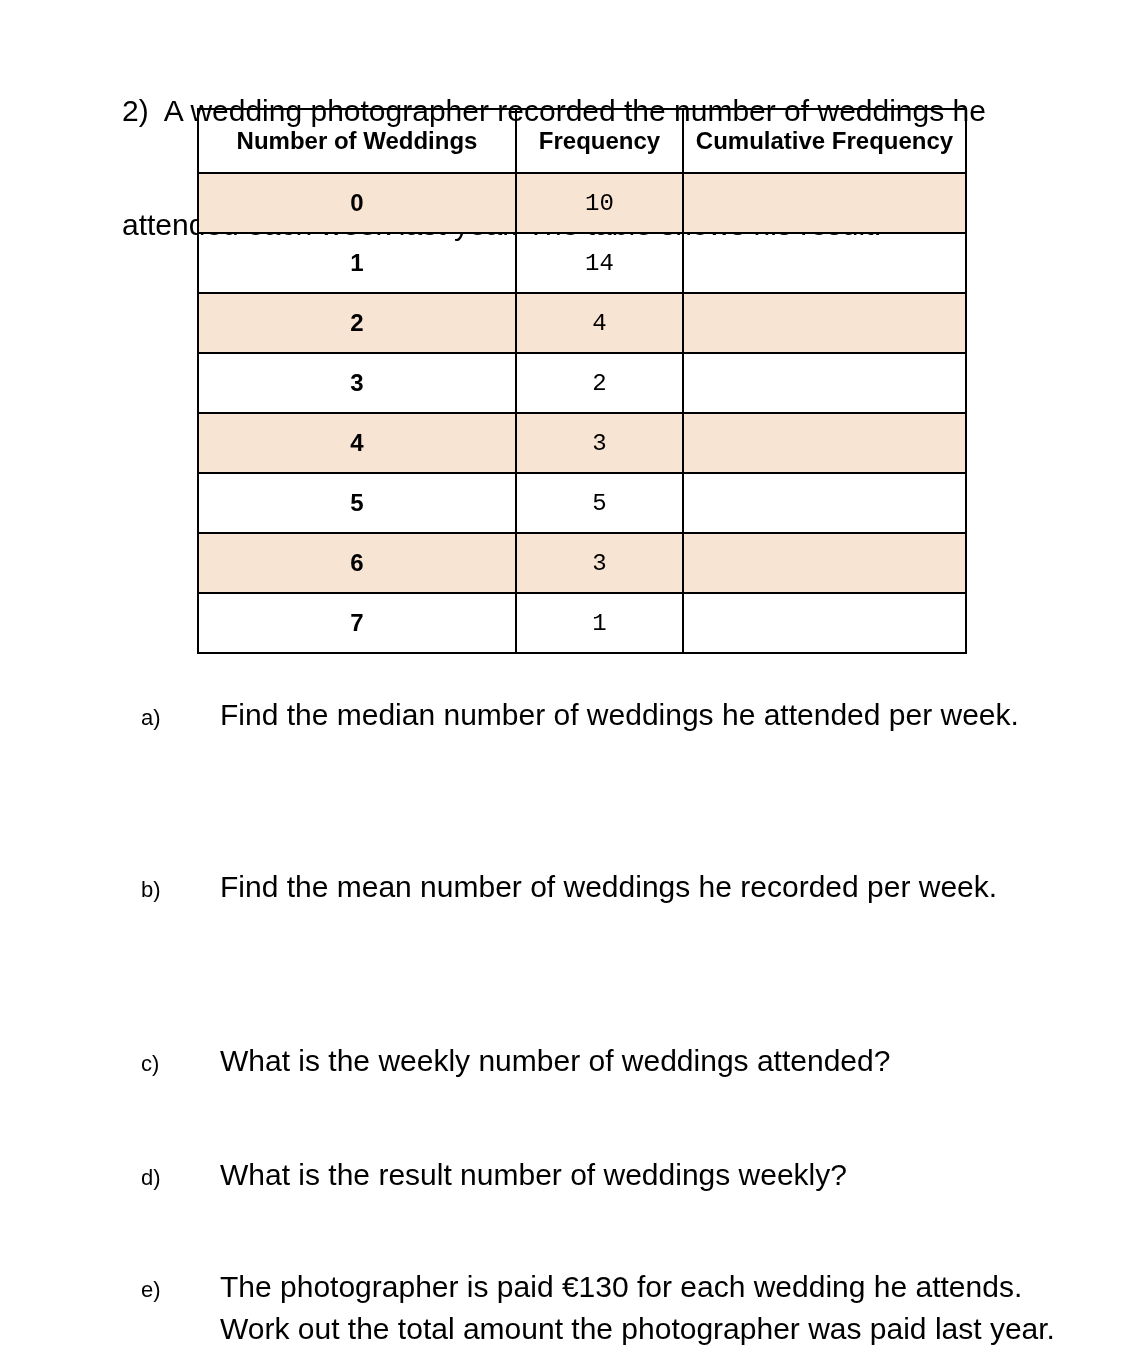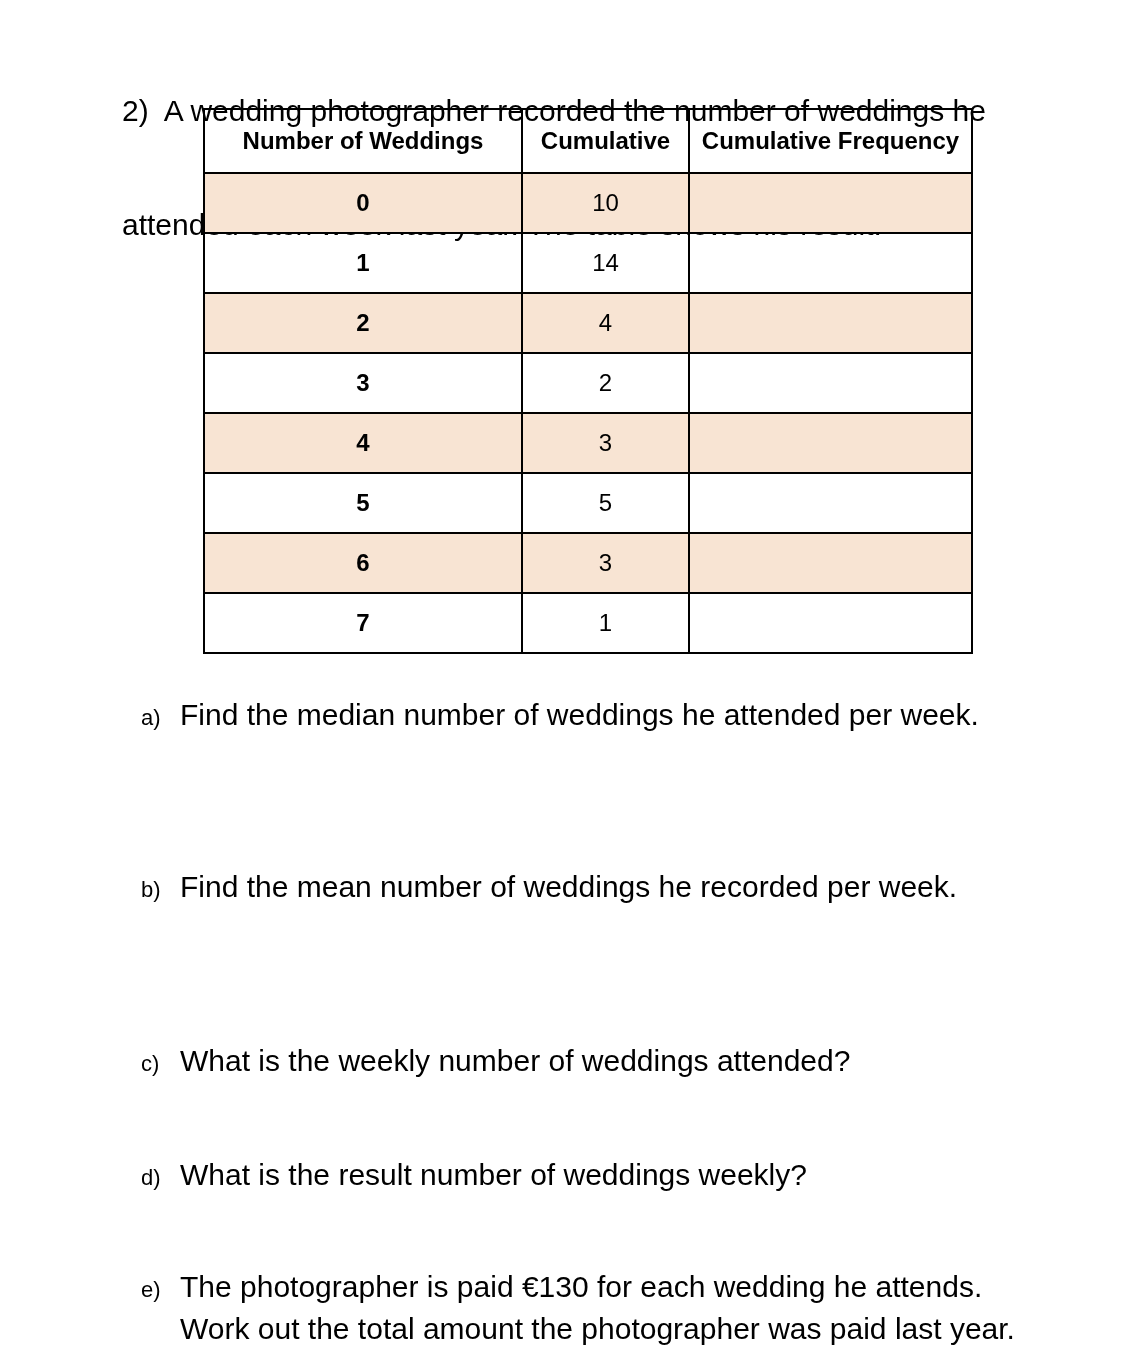--- a/index.html
+++ b/index.html
@@ -24,21 +24,21 @@
     top: 16px;
     width: 960px;
     font-size: 30px;
     line-height: 38px;
     font-weight: 400;
     white-space: pre-wrap;
   }
   
   table.freq {
     position: absolute;
-    left: 203px;
+    left: 197px;
     top: 108px;
     width: 768px;
     border-collapse: collapse;
     table-layout: fixed;
   }
   table.freq col.c1 { width: 318px; }
   table.freq col.c2 { width: 167px; }
   table.freq col.c3 { width: 283px; }
   table.freq th, table.freq td {
     border: 2px solid #000000;
@@ -47,40 +47,41 @@
     font-size: 24px;
     padding: 0;
   }
   table.freq th {
     font-weight: 700;
     height: 62px;
     line-height: 30px;
   }
   table.freq td { height: 58px; }
   table.freq td.wed { font-weight: 700; }
-  table.freq td.frq { font-weight: 400; }
+  table.freq td.frq { font-weight: 400; font-family: Liberation Mono, monospace; }
   table.freq tr.shaded td { background: var(--row-shade, #f8e4d3); }
   
   .q {
     position: absolute;
     left: 141px;
     display: flex;
     align-items: baseline;
   }
   .q .qlabel {
     font-size: 22px;
     font-weight: 400;
     width: 39px;
     flex: 0 0 39px;
   }
   .q .qtext {
     font-size: 30px;
     line-height: 42px;
     font-weight: 400;
     white-space: pre-wrap;
+    margin-left: 40px;
   }
   #q-a { top: 694px; }
   #q-b { top: 866px; }
   #q-c { top: 1040px; }
   #q-d { top: 1154px; }
   #q-e { top: 1266px; }
 </style>
 </head>
 <body style="background: rgb(255, 255, 255); color: rgb(0, 0, 0);">
 
@@ -93,21 +94,21 @@
 
   <table class="freq">
     <colgroup>
         <col class="c1">
         <col class="c2">
         <col class="c3">
       </colgroup>
     <tbody>
       <tr>
         <th>Number of Weddings</th>
-        <th>Cumulative</th>
+        <th>Frequency</th>
         <th>Cumulative Frequency</th>
       </tr>
       <tr class="shaded">
         <td class="wed">0</td>
         <td class="frq">10</td>
         <td class="cum"></td>
       </tr>
       <tr>
         <td class="wed">1</td>
         <td class="frq">14</td>

